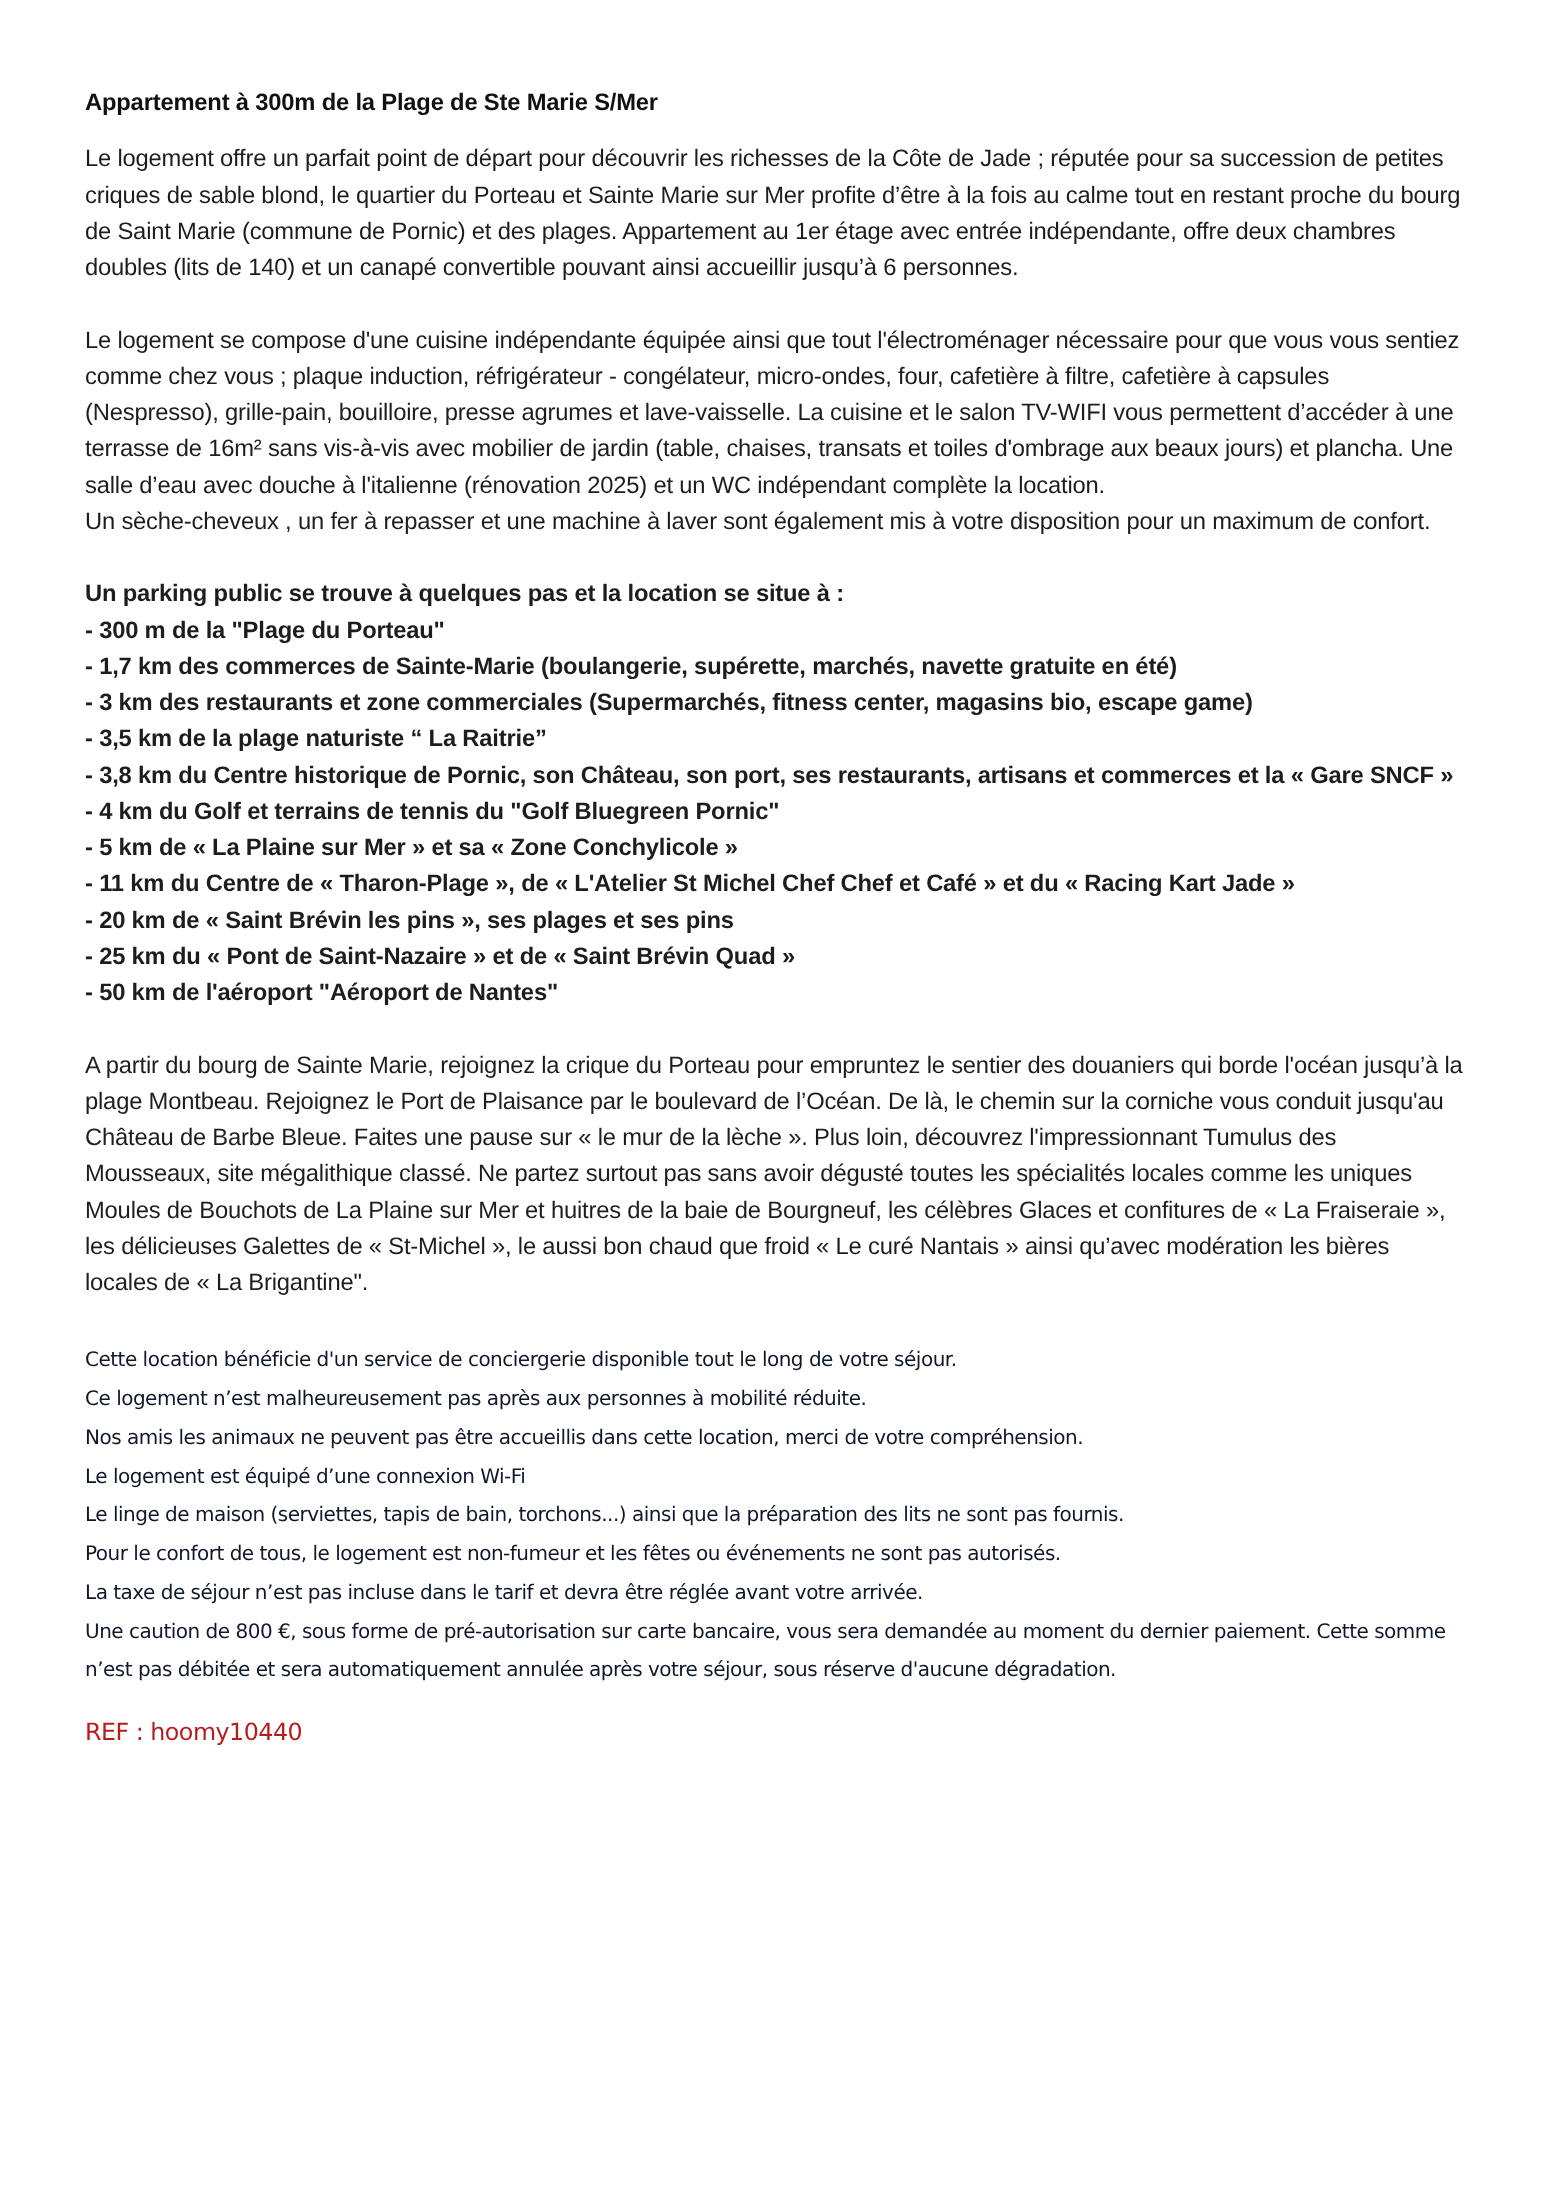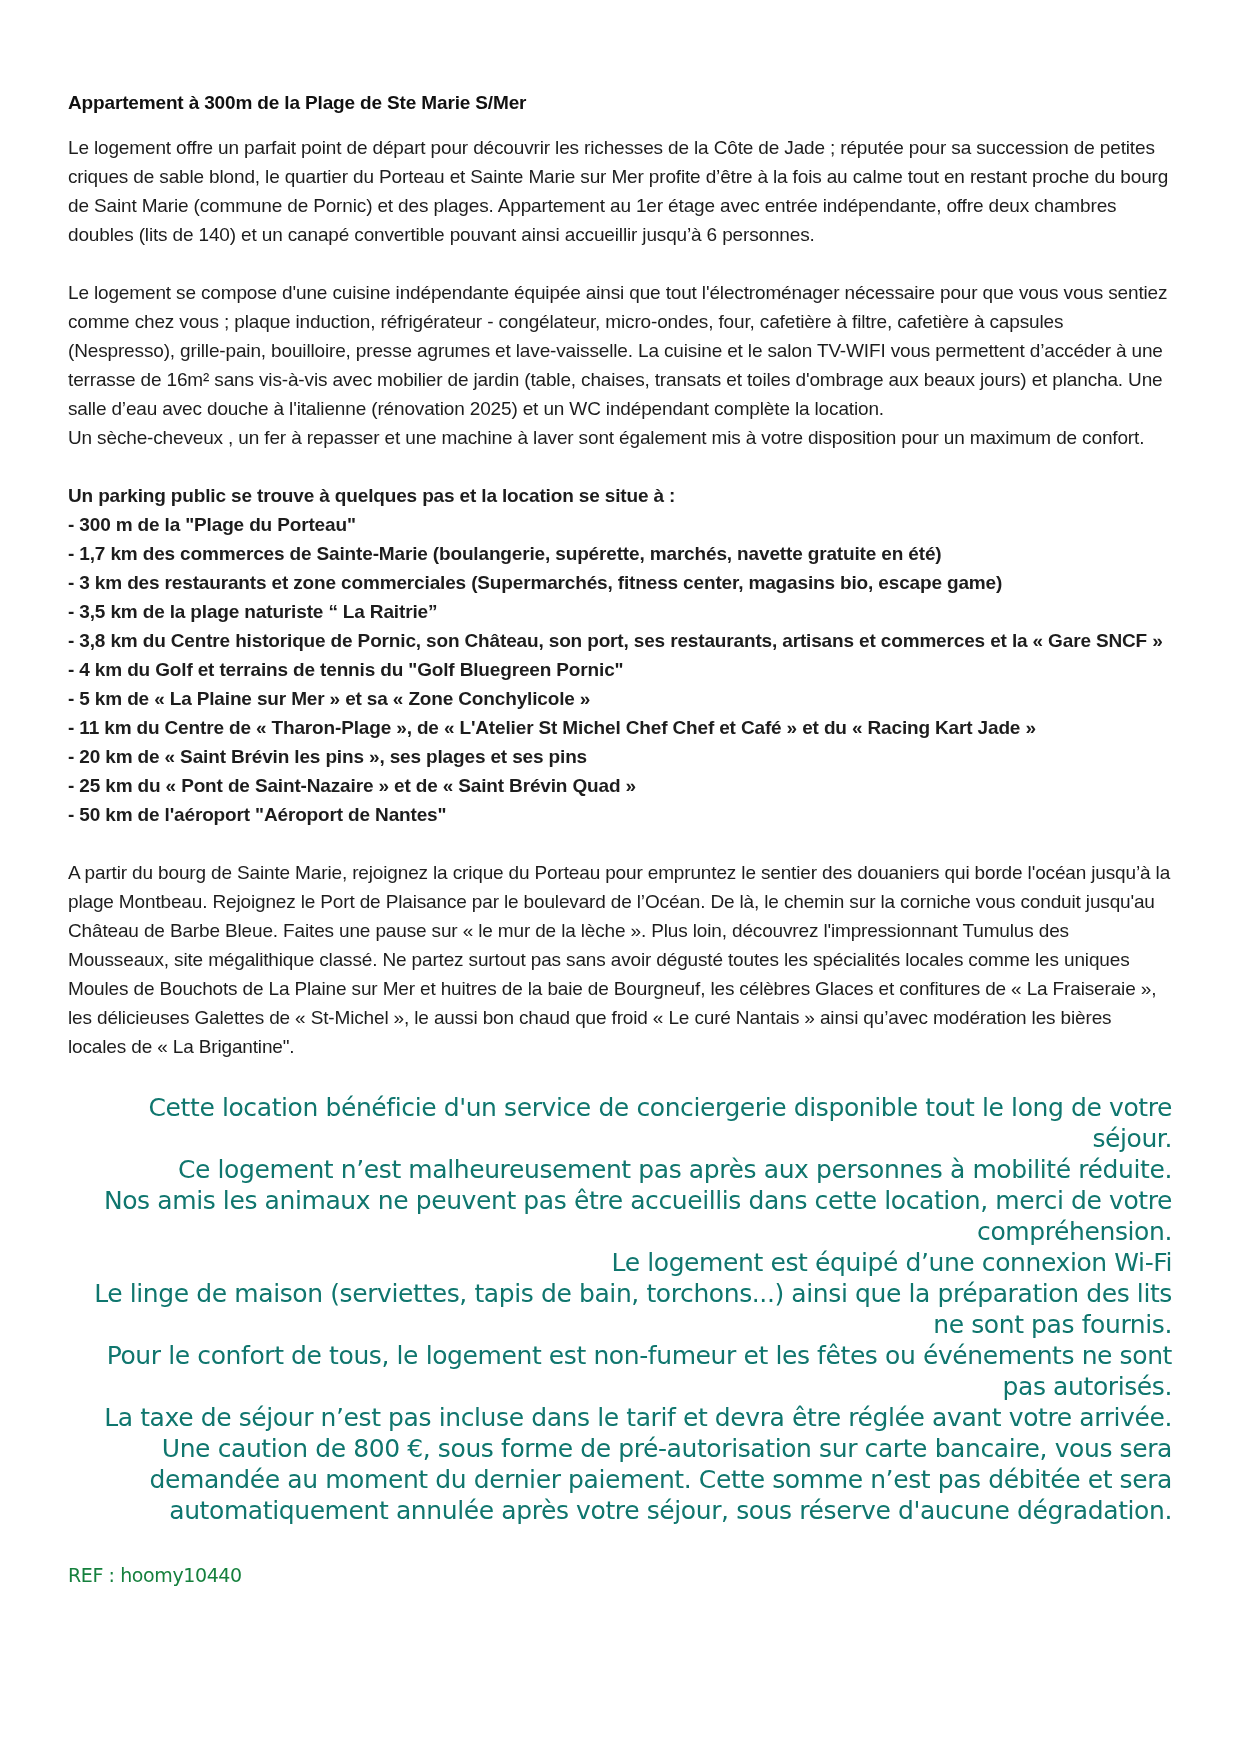--- a/index.html
+++ b/index.html
@@ -9,21 +9,21 @@
   }
   body {
     width: 1240px;
     height: 1754px;
     overflow: hidden;
   }
   .page {
     box-sizing: border-box;
     width: 1240px;
     height: 1754px;
-    padding: 88px 68px 0 68px;
+    padding: 68px 68px 0 68px;
     background: #ffffff;
   }
   
   .desc {
     font-family: "Liberation Sans", sans-serif;
     font-size: 19px;
     line-height: 29px;
     color: #1d1d1d;
     letter-spacing: -0.15px;
   }
@@ -45,32 +45,31 @@
     margin-top: 29px;
     font-weight: bold;
   }
   .line {
     white-space: pre-line;
   }
   
   .notes {
     margin-top: 31px;
     font-family: "DejaVu Sans", "Liberation Sans", sans-serif;
-    font-size: 25px;
+    font-size: 16px;
     line-height: 31px;
-    color: #0f766e;
+    color: #0f172a;
     letter-spacing: -0.4px;
-    text-align: right;
   }
   .ref {
-    margin-top: 34px;
+    margin-top: 20px;
     font-family: "DejaVu Sans", "Liberation Sans", sans-serif;
     font-size: 19px;
     line-height: 31px;
-    color: #15803d;
+    color: #b91c1c;
     letter-spacing: -0.4px;
   }
 </style>
 </head>
 <body>
 
 <div class="page desc">
 
   <h1 class="title">Appartement à 300m de la Plage de Ste Marie S/Mer</h1>
 

